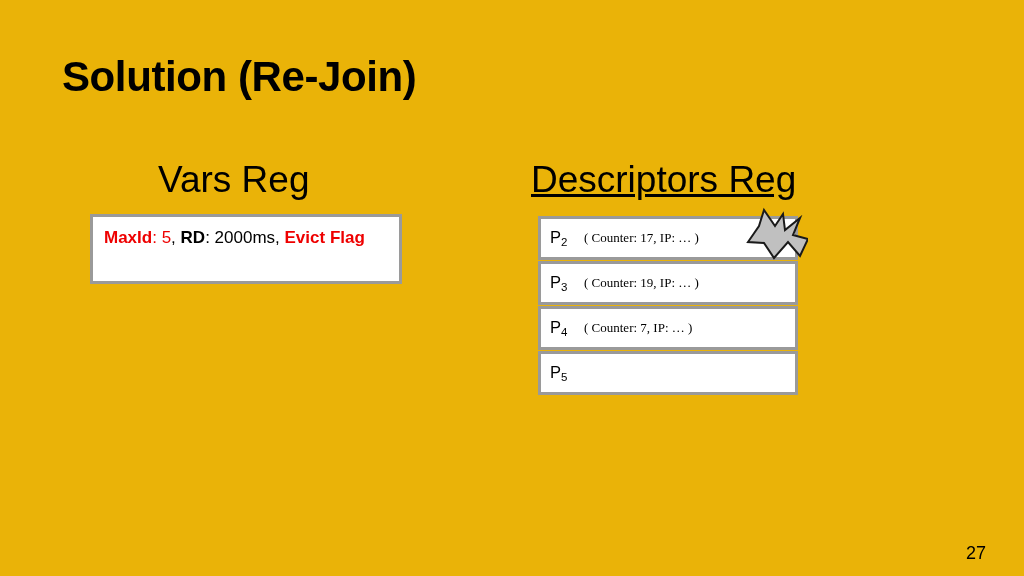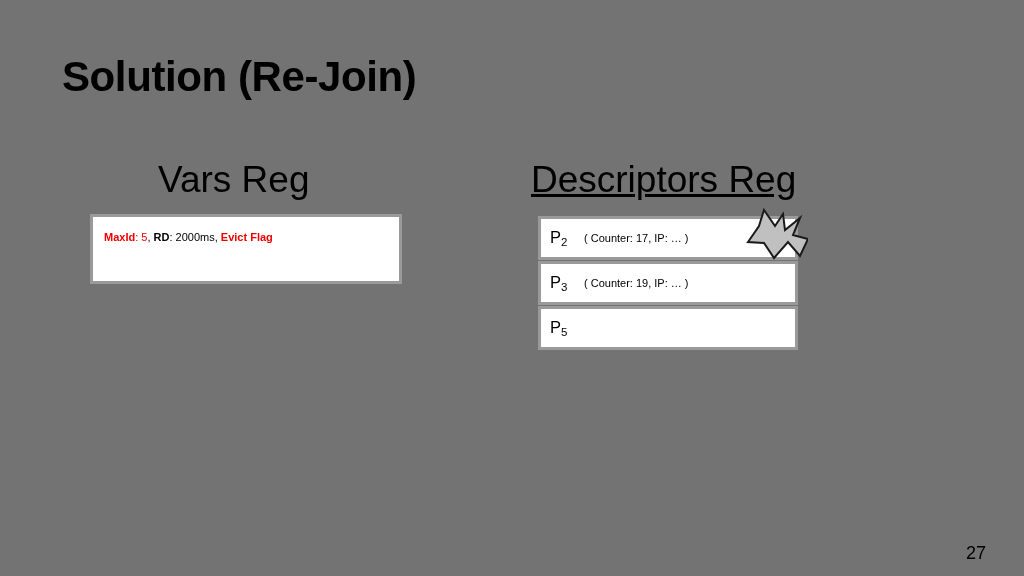--- a/index.html
+++ b/index.html
@@ -14,21 +14,21 @@
     overflow: hidden;
     font-family: "Liberation Sans", sans-serif;
     color: #000000;
   }
 
   #slide {
     position: absolute;
     left: 0; top: 0;
     width: 1024px;
     height: 576px;
-    background: #737373;
+    background: #eab308;
   }
 
   
   #slide-title {
     position: absolute;
     left: 62px;
     top: 52px;
     font-size: 42px;
     font-weight: bold;
     letter-spacing: -0.4px;
@@ -66,21 +66,21 @@
     height: 70px;
     box-sizing: border-box;
     border: 3px solid #9a9a9a;
     background: #ffffff;
   }
   #vars-box-text {
     position: absolute;
     left: 11px;
     top: 9px;
     width: 282px;
-    font-size: 11px;
+    font-size: 17px;
     line-height: 23px;
     font-weight: bold;
     color: #000000;
   }
   .red { color: #ee0000; }
   .blk { color: #000000; }
   .norm { font-weight: normal; }
 
   
   #descriptors-box {
@@ -112,21 +112,22 @@
   .desc-label {
     font-size: 16.5px;
     display: inline-block;
     width: 34px;
   }
   .desc-label sub {
     font-size: 11.5px;
     vertical-align: -3px;
   }
   .desc-text {
-    font-size: 11px;
+    font-size: 13px;
+    font-family: Liberation Serif, serif;
   }
 
   
   #arrow-marker {
     position: absolute;
     left: 742px;
     top: 204px;
     width: 66px;
     height: 62px;
     pointer-events: none;
@@ -174,20 +175,28 @@
 
     <div class="desc-row">
       <div class="desc-row-inner">
         <span class="desc-label">
           <span>P</span><sub>3</sub>
         </span>
         <span class="desc-text">( Counter: 19, IP: … )</span>
       </div>
     </div>
 
+    <div class="desc-row">
+      <div class="desc-row-inner">
+        <span class="desc-label">
+          <span>P</span><sub>4</sub>
+        </span>
+        <span class="desc-text">( Counter: 7, IP: … )</span>
+      </div>
+    </div>
 
     <div class="desc-row">
       <div class="desc-row-inner">
         <span class="desc-label">
           <span>P</span><sub>5</sub>
         </span>
       </div>
     </div>
 
   </div>

